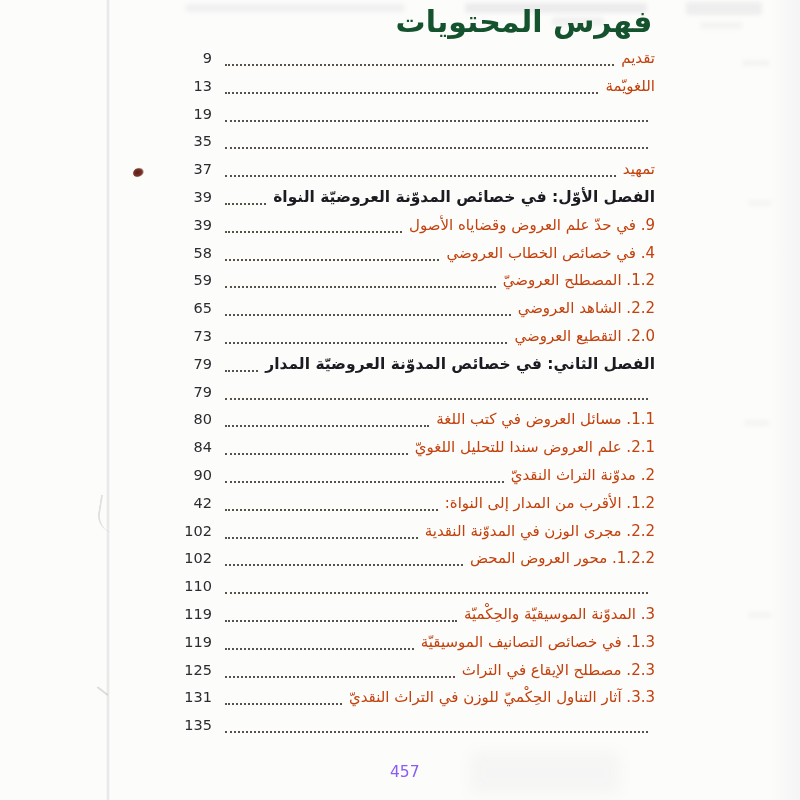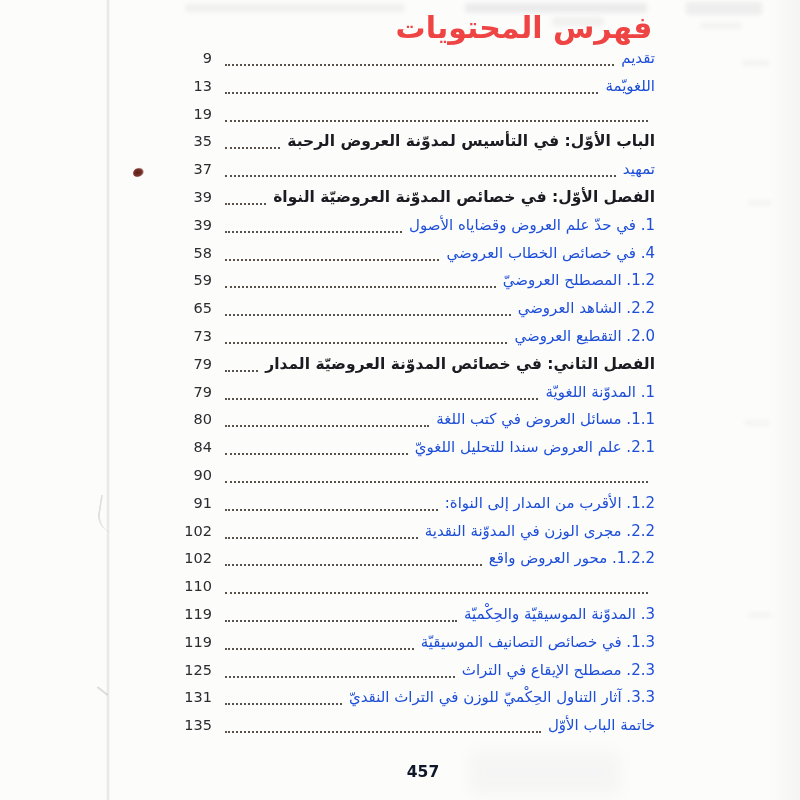--- a/index.html
+++ b/index.html
@@ -43,43 +43,43 @@
   .g3{left:552px;top:17px;width:52px;height:9px;opacity:.10;}
   .g4{left:686px;top:2px;width:76px;height:13px;opacity:.13;}
   .g5{left:700px;top:22px;width:42px;height:7px;opacity:.08;}
   .g6{left:742px;top:60px;width:28px;height:6px;opacity:.08;}
   .g7{left:748px;top:200px;width:24px;height:6px;opacity:.07;}
   .g8{left:744px;top:420px;width:26px;height:6px;opacity:.07;}
   .g9{left:748px;top:612px;width:24px;height:6px;opacity:.07;}
   .g10{left:470px;top:752px;width:150px;height:42px;opacity:.06;filter:blur(7px);}
   
   .title{
-    position:absolute;top:10px;right:145px;width:262px;margin:0;
-    text-align:center;font-size:30px;font-weight:700;color:#ef4444;
+    position:absolute;top:4px;right:145px;width:262px;margin:0;
+    text-align:center;font-size:30px;font-weight:700;color:#14532d;
   }
   
   .toc{position:absolute;top:45px;left:160px;width:495px;direction:rtl;}
   .row{display:flex;height:27.8px;align-items:flex-start;}
   .label{
-    font-size:15px;line-height:27.8px;color:#1d4ed8;white-space:nowrap;
+    font-size:15px;line-height:27.8px;color:#c2410c;white-space:nowrap;
   }
   .row.bold .label{font-weight:700;font-size:15.5px;color:#1b1b21;}
   .dots{
     flex:1;min-width:14px;height:19px;
     border-bottom:2px dotted #57534c;
     margin-left:13px;margin-right:7px;
   }
   .pnum{
     width:52px;text-align:right;direction:ltr;
     font-size:14.5px;line-height:27.6px;color:#2b2b30;
   }
   
   .folio{
-    position:absolute;top:763px;left:390px;width:66px;text-align:center;
-    font-size:15.5px;color:#0f172a;font-weight:bold;
+    position:absolute;top:763px;left:390px;width:66px;text-align:left;
+    font-size:15.5px;color:#8b5cf6;
   }
 </style>
 </head>
 <body>
 
 <div class="page">
 
   <div class="crease"></div>
 
   <div class="g g1"></div>
@@ -108,36 +108,35 @@
       <div class="row">
         <span class="label">اللغويّمة</span>
         <span class="dots"></span>
         <span class="pnum">13</span>
       </div>
       <div class="row">
         <span class="dots"></span>
         <span class="pnum">19</span>
       </div>
       <div class="row bold">
-        <span class="label">الباب الأوّل: في التأسيس لمدوّنة العروض الرحبة</span>
         <span class="dots"></span>
         <span class="pnum">35</span>
       </div>
       <div class="row">
         <span class="label">تمهيد</span>
         <span class="dots"></span>
         <span class="pnum">37</span>
       </div>
       <div class="row bold">
         <span class="label">الفصل الأوّل: في خصائص المدوّنة العروضيّة النواة</span>
         <span class="dots"></span>
         <span class="pnum">39</span>
       </div>
       <div class="row">
-        <span class="label">1. في حدّ علم العروض وقضاياه الأصول</span>
+        <span class="label">9. في حدّ علم العروض وقضاياه الأصول</span>
         <span class="dots"></span>
         <span class="pnum">39</span>
       </div>
       <div class="row">
         <span class="label">4. في خصائص الخطاب العروضي</span>
         <span class="dots"></span>
         <span class="pnum">58</span>
       </div>
       <div class="row">
         <span class="label">1.2. المصطلح العروضيّ</span>
@@ -153,50 +152,50 @@
         <span class="label">2.0. التقطيع العروضي</span>
         <span class="dots"></span>
         <span class="pnum">73</span>
       </div>
       <div class="row bold">
         <span class="label">الفصل الثاني: في خصائص المدوّنة العروضيّة المدار</span>
         <span class="dots"></span>
         <span class="pnum">79</span>
       </div>
       <div class="row">
-        <span class="label">1. المدوّنة اللغويّة</span>
         <span class="dots"></span>
         <span class="pnum">79</span>
       </div>
       <div class="row">
         <span class="label">1.1. مسائل العروض في كتب اللغة</span>
         <span class="dots"></span>
         <span class="pnum">80</span>
       </div>
       <div class="row">
         <span class="label">2.1. علم العروض سندا للتحليل اللغويّ</span>
         <span class="dots"></span>
         <span class="pnum">84</span>
       </div>
       <div class="row">
+        <span class="label">2. مدوّنة التراث النقديّ</span>
         <span class="dots"></span>
         <span class="pnum">90</span>
       </div>
       <div class="row">
         <span class="label">1.2. الأقرب من المدار إلى النواة:</span>
         <span class="dots"></span>
-        <span class="pnum">91</span>
+        <span class="pnum">42</span>
       </div>
       <div class="row">
         <span class="label">2.2. مجرى الوزن في المدوّنة النقدية</span>
         <span class="dots"></span>
         <span class="pnum">102</span>
       </div>
       <div class="row">
-        <span class="label">1.2.2. محور العروض واقع</span>
+        <span class="label">1.2.2. محور العروض المحض</span>
         <span class="dots"></span>
         <span class="pnum">102</span>
       </div>
       <div class="row">
         <span class="dots"></span>
         <span class="pnum">110</span>
       </div>
       <div class="row">
         <span class="label">3. المدوّنة الموسيقيّة والحِكْميّة</span>
         <span class="dots"></span>
@@ -211,21 +210,20 @@
         <span class="label">2.3. مصطلح الإيقاع في التراث</span>
         <span class="dots"></span>
         <span class="pnum">125</span>
       </div>
       <div class="row">
         <span class="label">3.3. آثار التناول الحِكْميّ للوزن في التراث النقديّ</span>
         <span class="dots"></span>
         <span class="pnum">131</span>
       </div>
       <div class="row">
-        <span class="label">خاتمة الباب الأوّل</span>
         <span class="dots"></span>
         <span class="pnum">135</span>
       </div>
   </div>
 
   <div class="folio">457</div>
 
 </div>
 
 </body></html>

